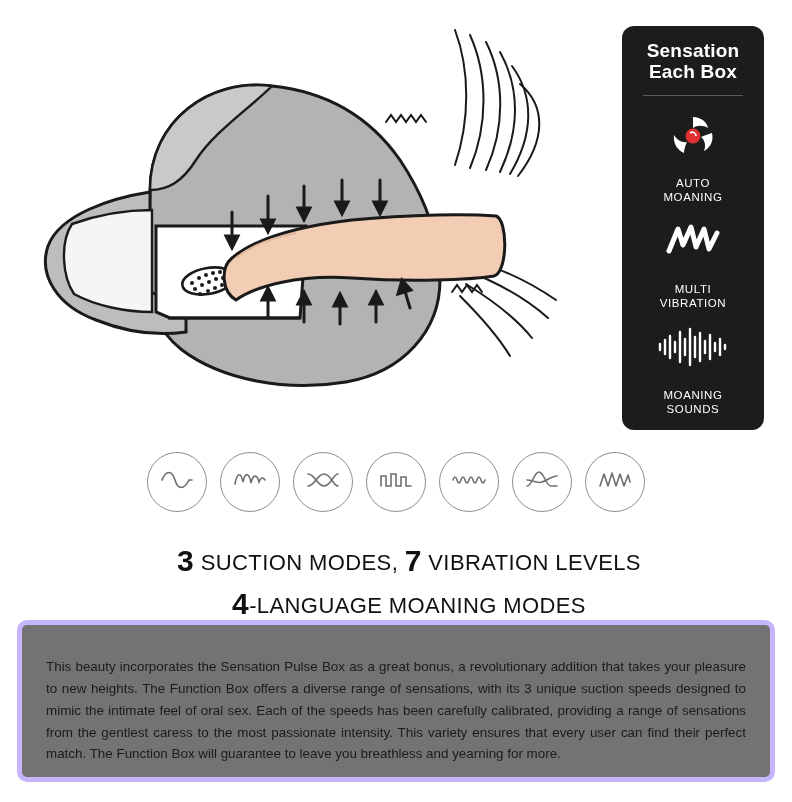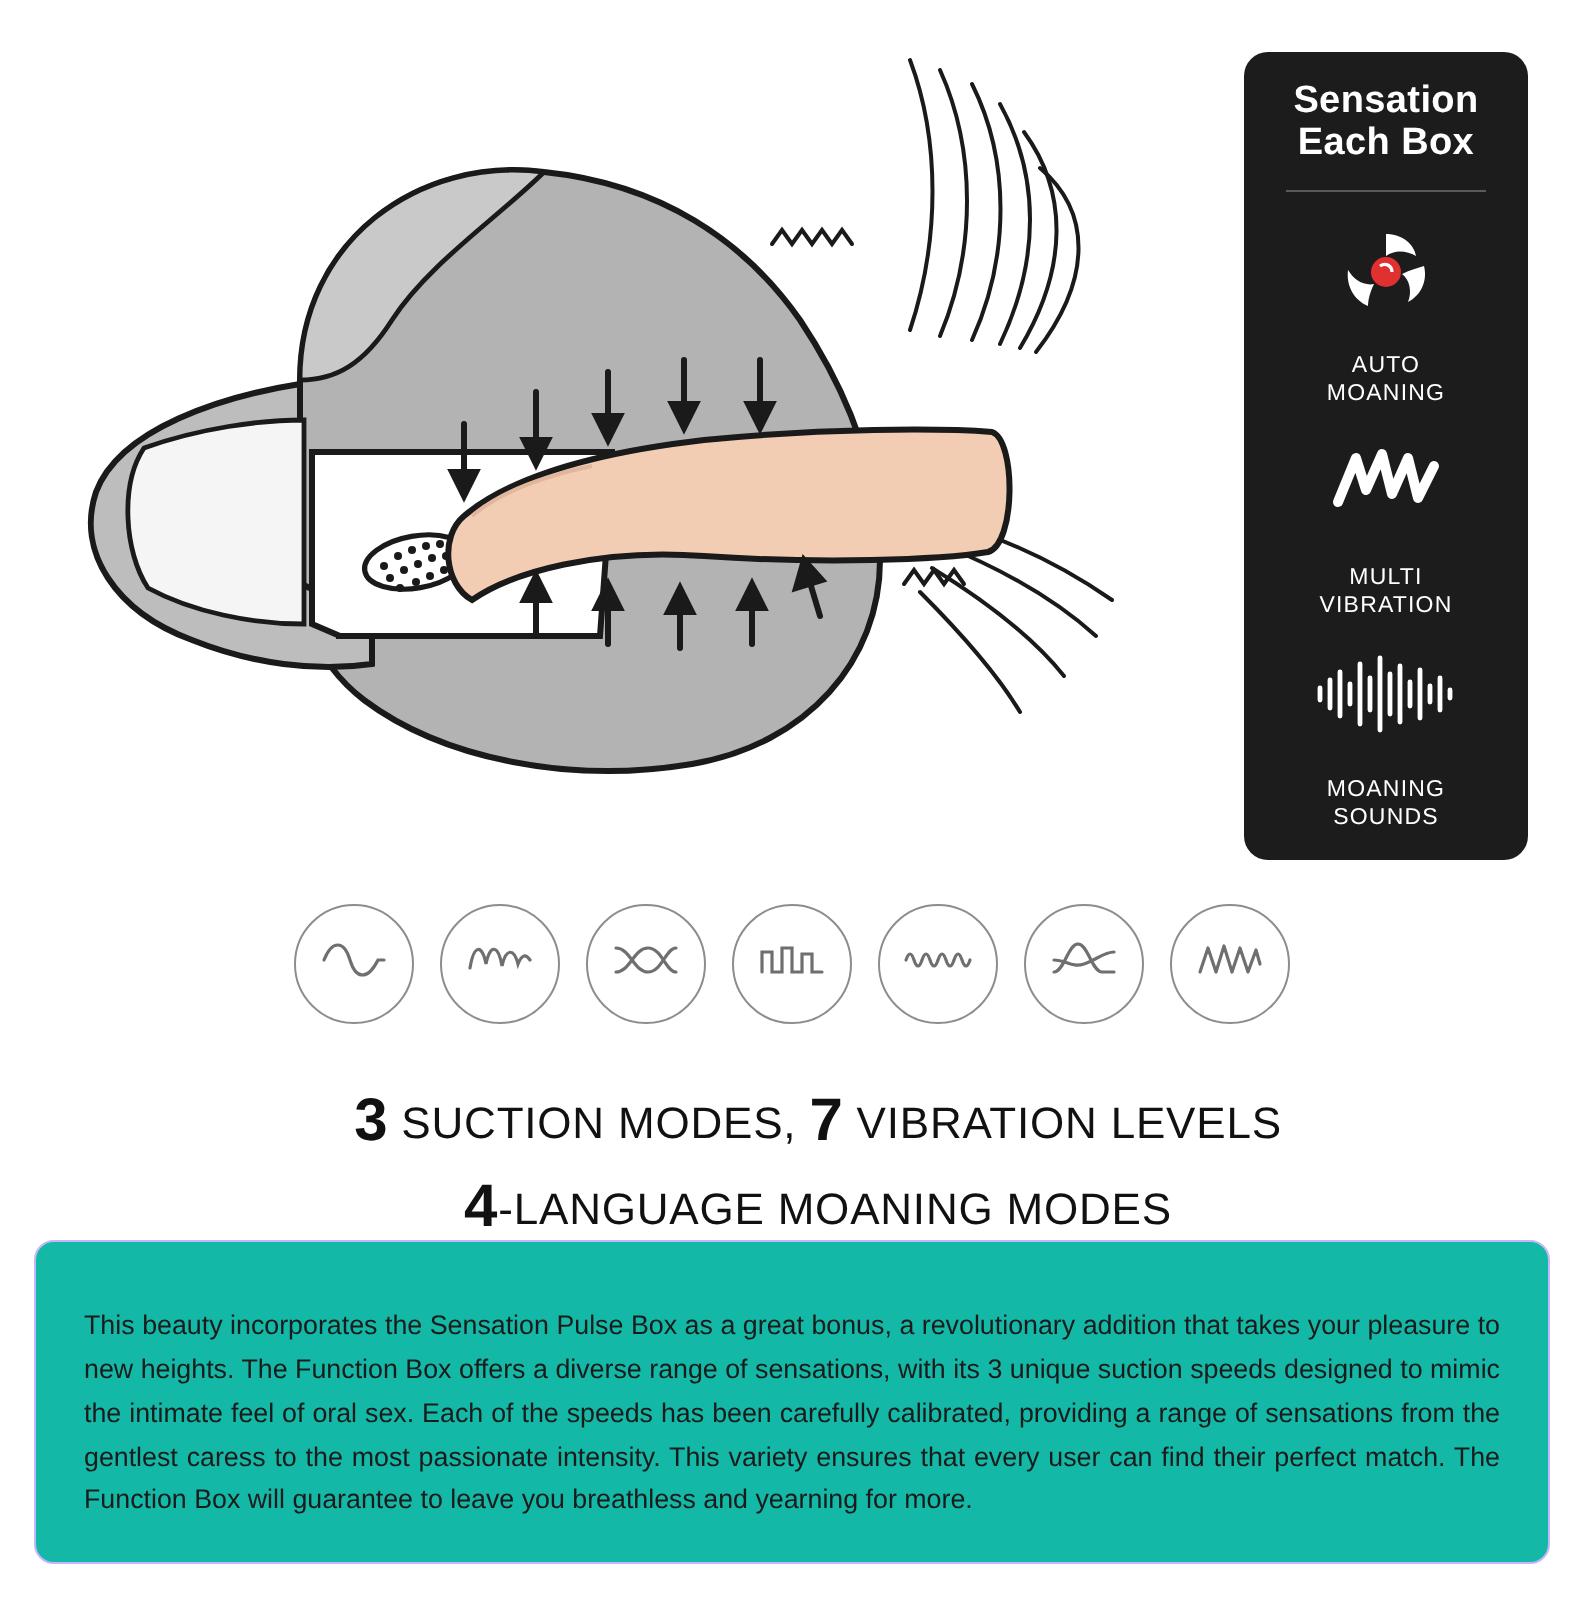--- a/index.html
+++ b/index.html
@@ -125,25 +125,25 @@
     vertical-align: -1px;
   }
 
   
   .desc-box {
     position: absolute;
     left: 17px;
     top: 620px;
     width: 758px;
     height: 162px;
-    border: 1px solid #c4b5fd;
+    border: 5px solid #c4b5fd;
     border-radius: 10px;
     box-sizing: border-box;
     padding: 18px 24px 16px 24px;
-    background: #14b8a6;
+    background: #737373;
   }
   .desc-text {
     font-size: 13.4px;
     line-height: 1.62;
     text-align: justify;
     color: #1b1b1b;
   }
 </style>
 </head>
 <body>

